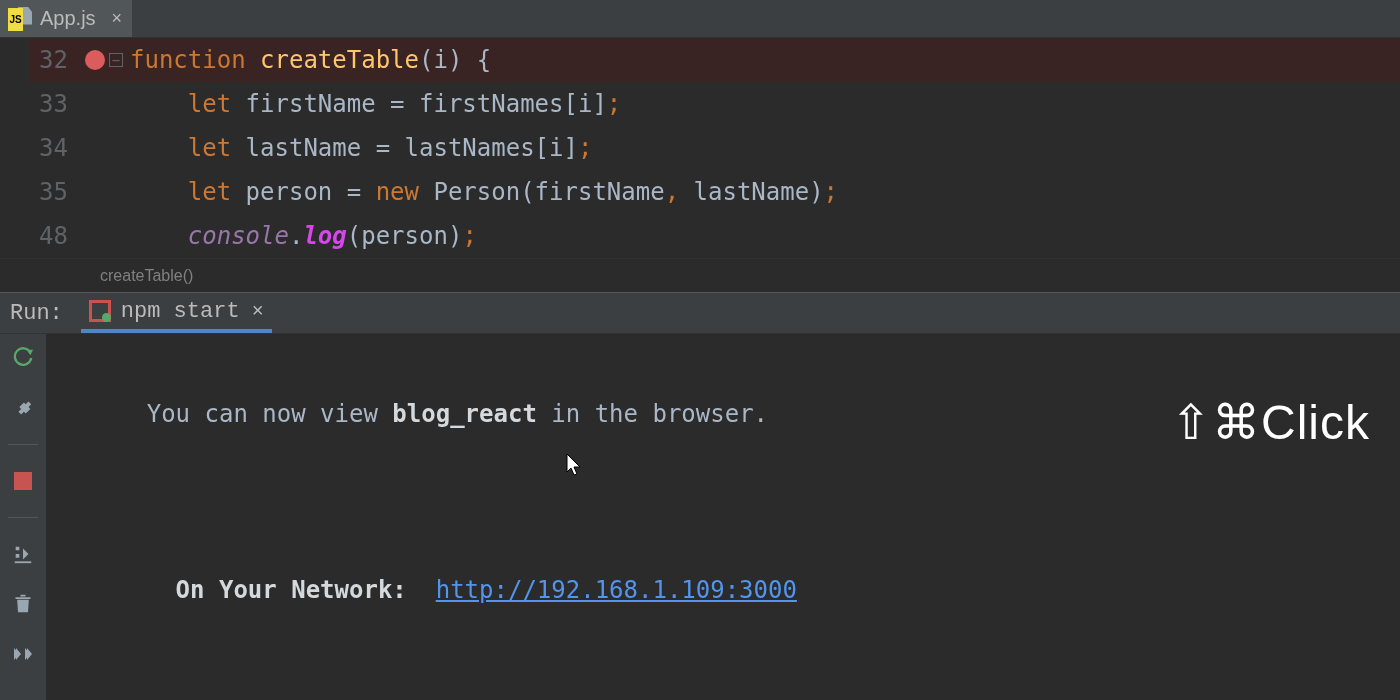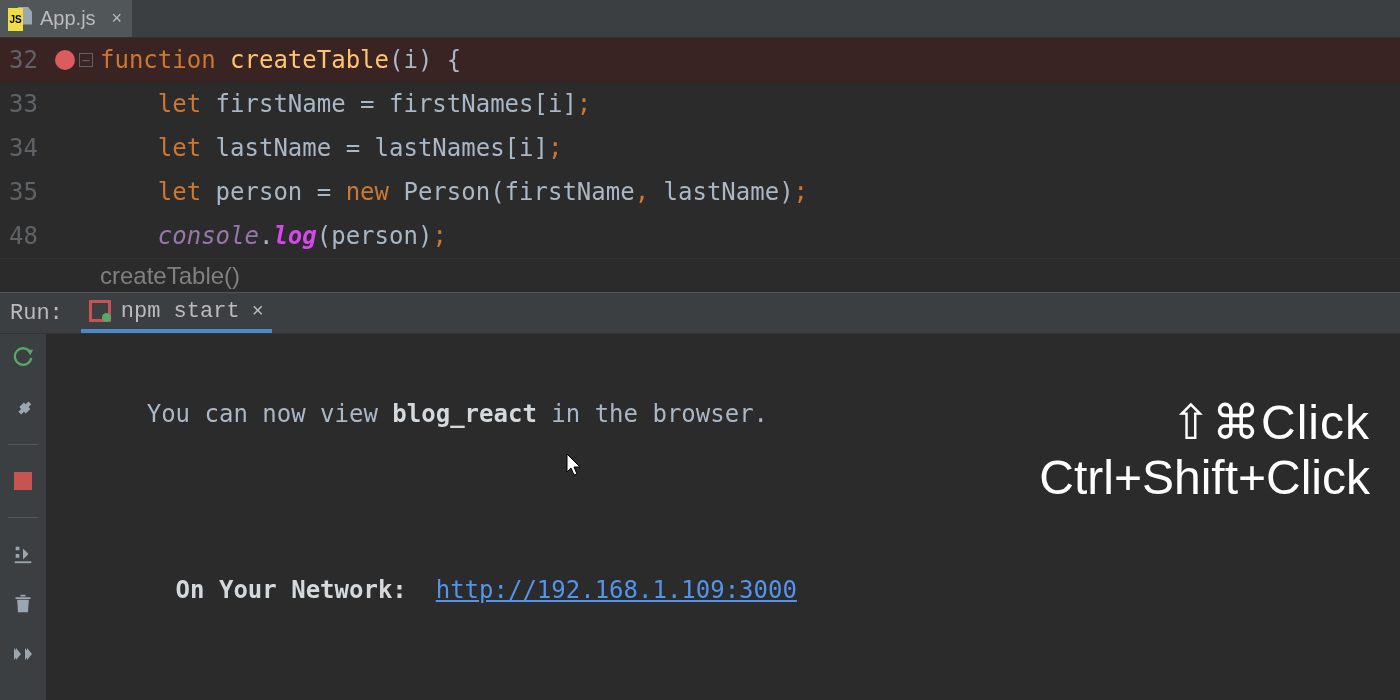--- a/index.html
+++ b/index.html
@@ -58,20 +58,21 @@
 .tab-close { color: #bbbbbb; font-size: 18px; cursor: pointer; margin-left: 8px; }
 .editor {
   background: #2b2b2b;
   flex: 0 0 auto;
 }
 .editor-row {
   display: flex;
   align-items: center;
   height: 44px;
   font-size: 24px;
+  margin-left: 30px;
 }
 .gutter {
   width: 48px;
   text-align: right;
   padding-right: 10px;
   color: #606366;
   font-family: Menlo, Consolas, monospace;
 }
 .gutter-icons {
   width: 52px;
@@ -101,21 +102,21 @@
 .punc { color: #a9b7c6; }
 .comma { color: #cc7832; }
 .prop-italic { color: #9876aa; font-style: italic; }
 .prop-bold { color: #d946ef; font-style: italic; font-weight: bold; }
 .breadcrumb {
   height: 34px;
   background: #2b2b2b;
   border-top: 1px solid #323232;
   display: flex; align-items: center;
   padding-left: 100px;
-  font-size: 24px;
+  font-size: 16px;
   color: #808080;
   font-family: -apple-system, Arial, sans-serif;
 }
 .run-header {
   height: 42px;
   background: #3c3f41;
   border-top: 1px solid #555;
   border-bottom: 1px solid #323232;
   display: flex; align-items: center;
   padding-left: 10px;
@@ -302,15 +303,14 @@
   </div>
 
   <span class="cursorimg">
     <svg width="24" height="28" viewBox="0 0 24 28">
         <path fill="#fff" stroke="#000" stroke-width="1" d="M7 2v18l4-4 3 7 3-1-3-7h6z"></path>
       </svg>
   </span>
 
   <div class="overlay">
     <div class="overlay-1">⇧⌘Click</div>
-    <div class="overlay-2">Ctrl+Shift+Click</div>
   </div>
 </div>
 
 </body></html>

